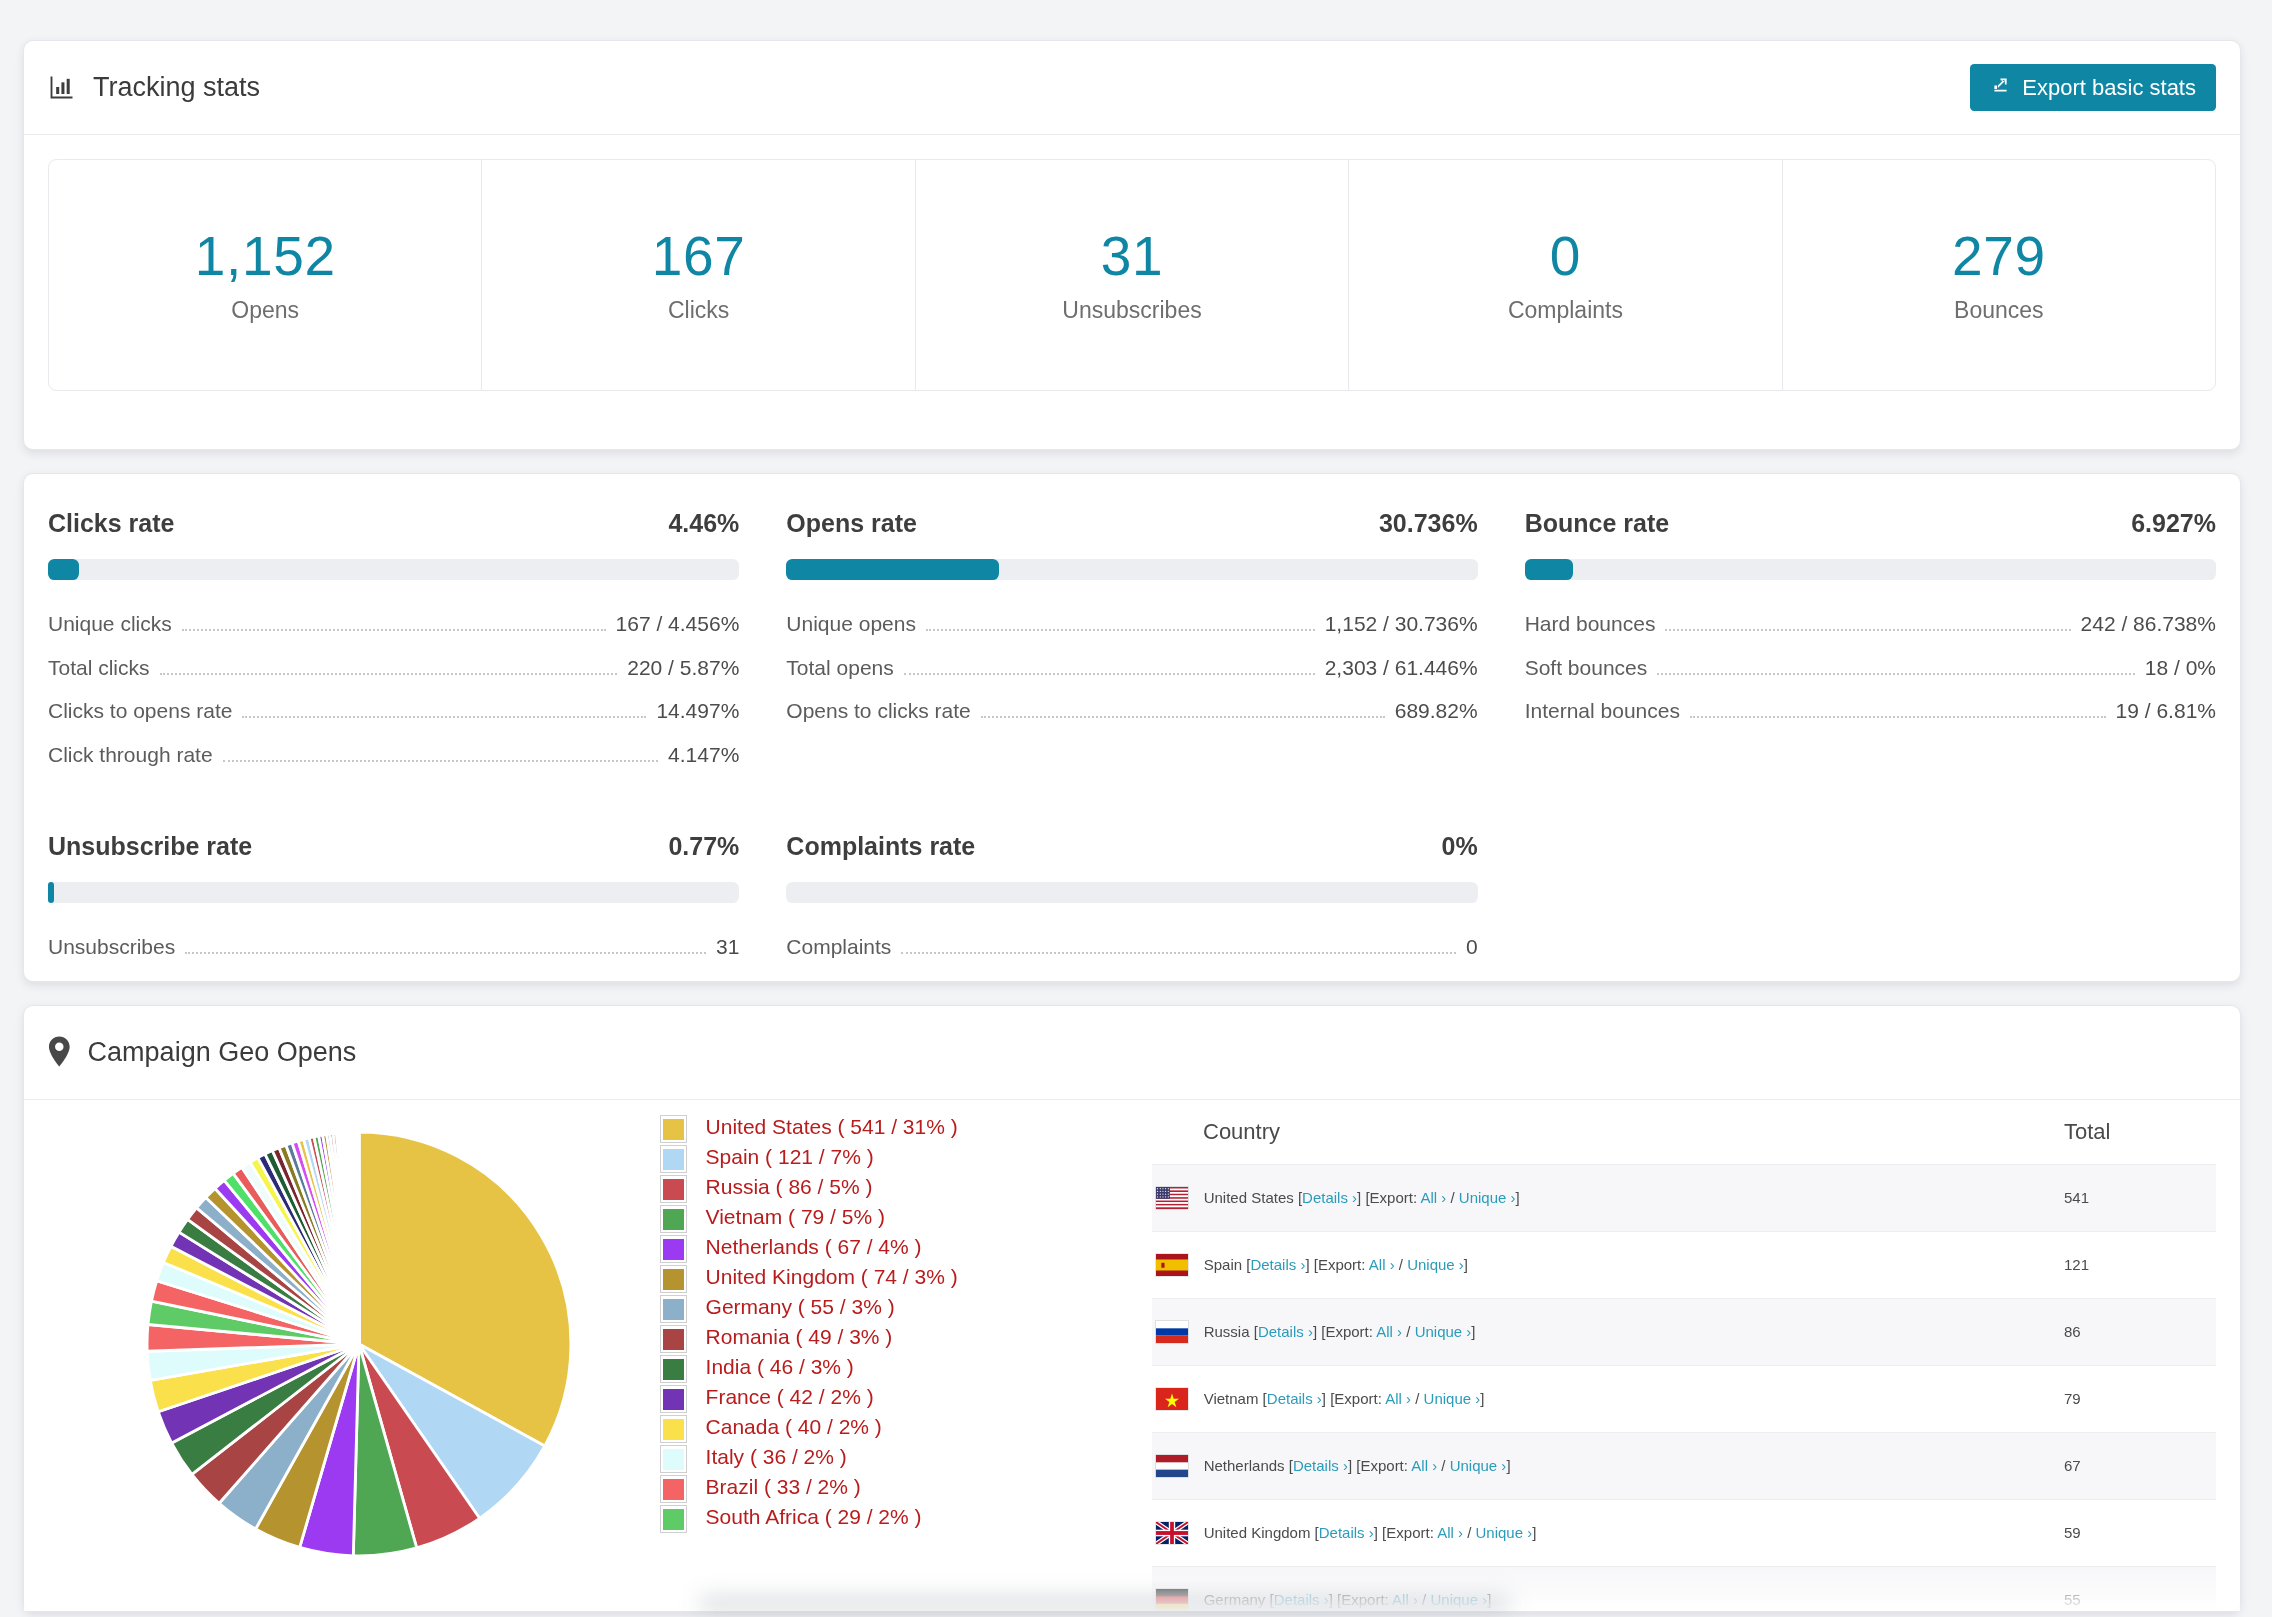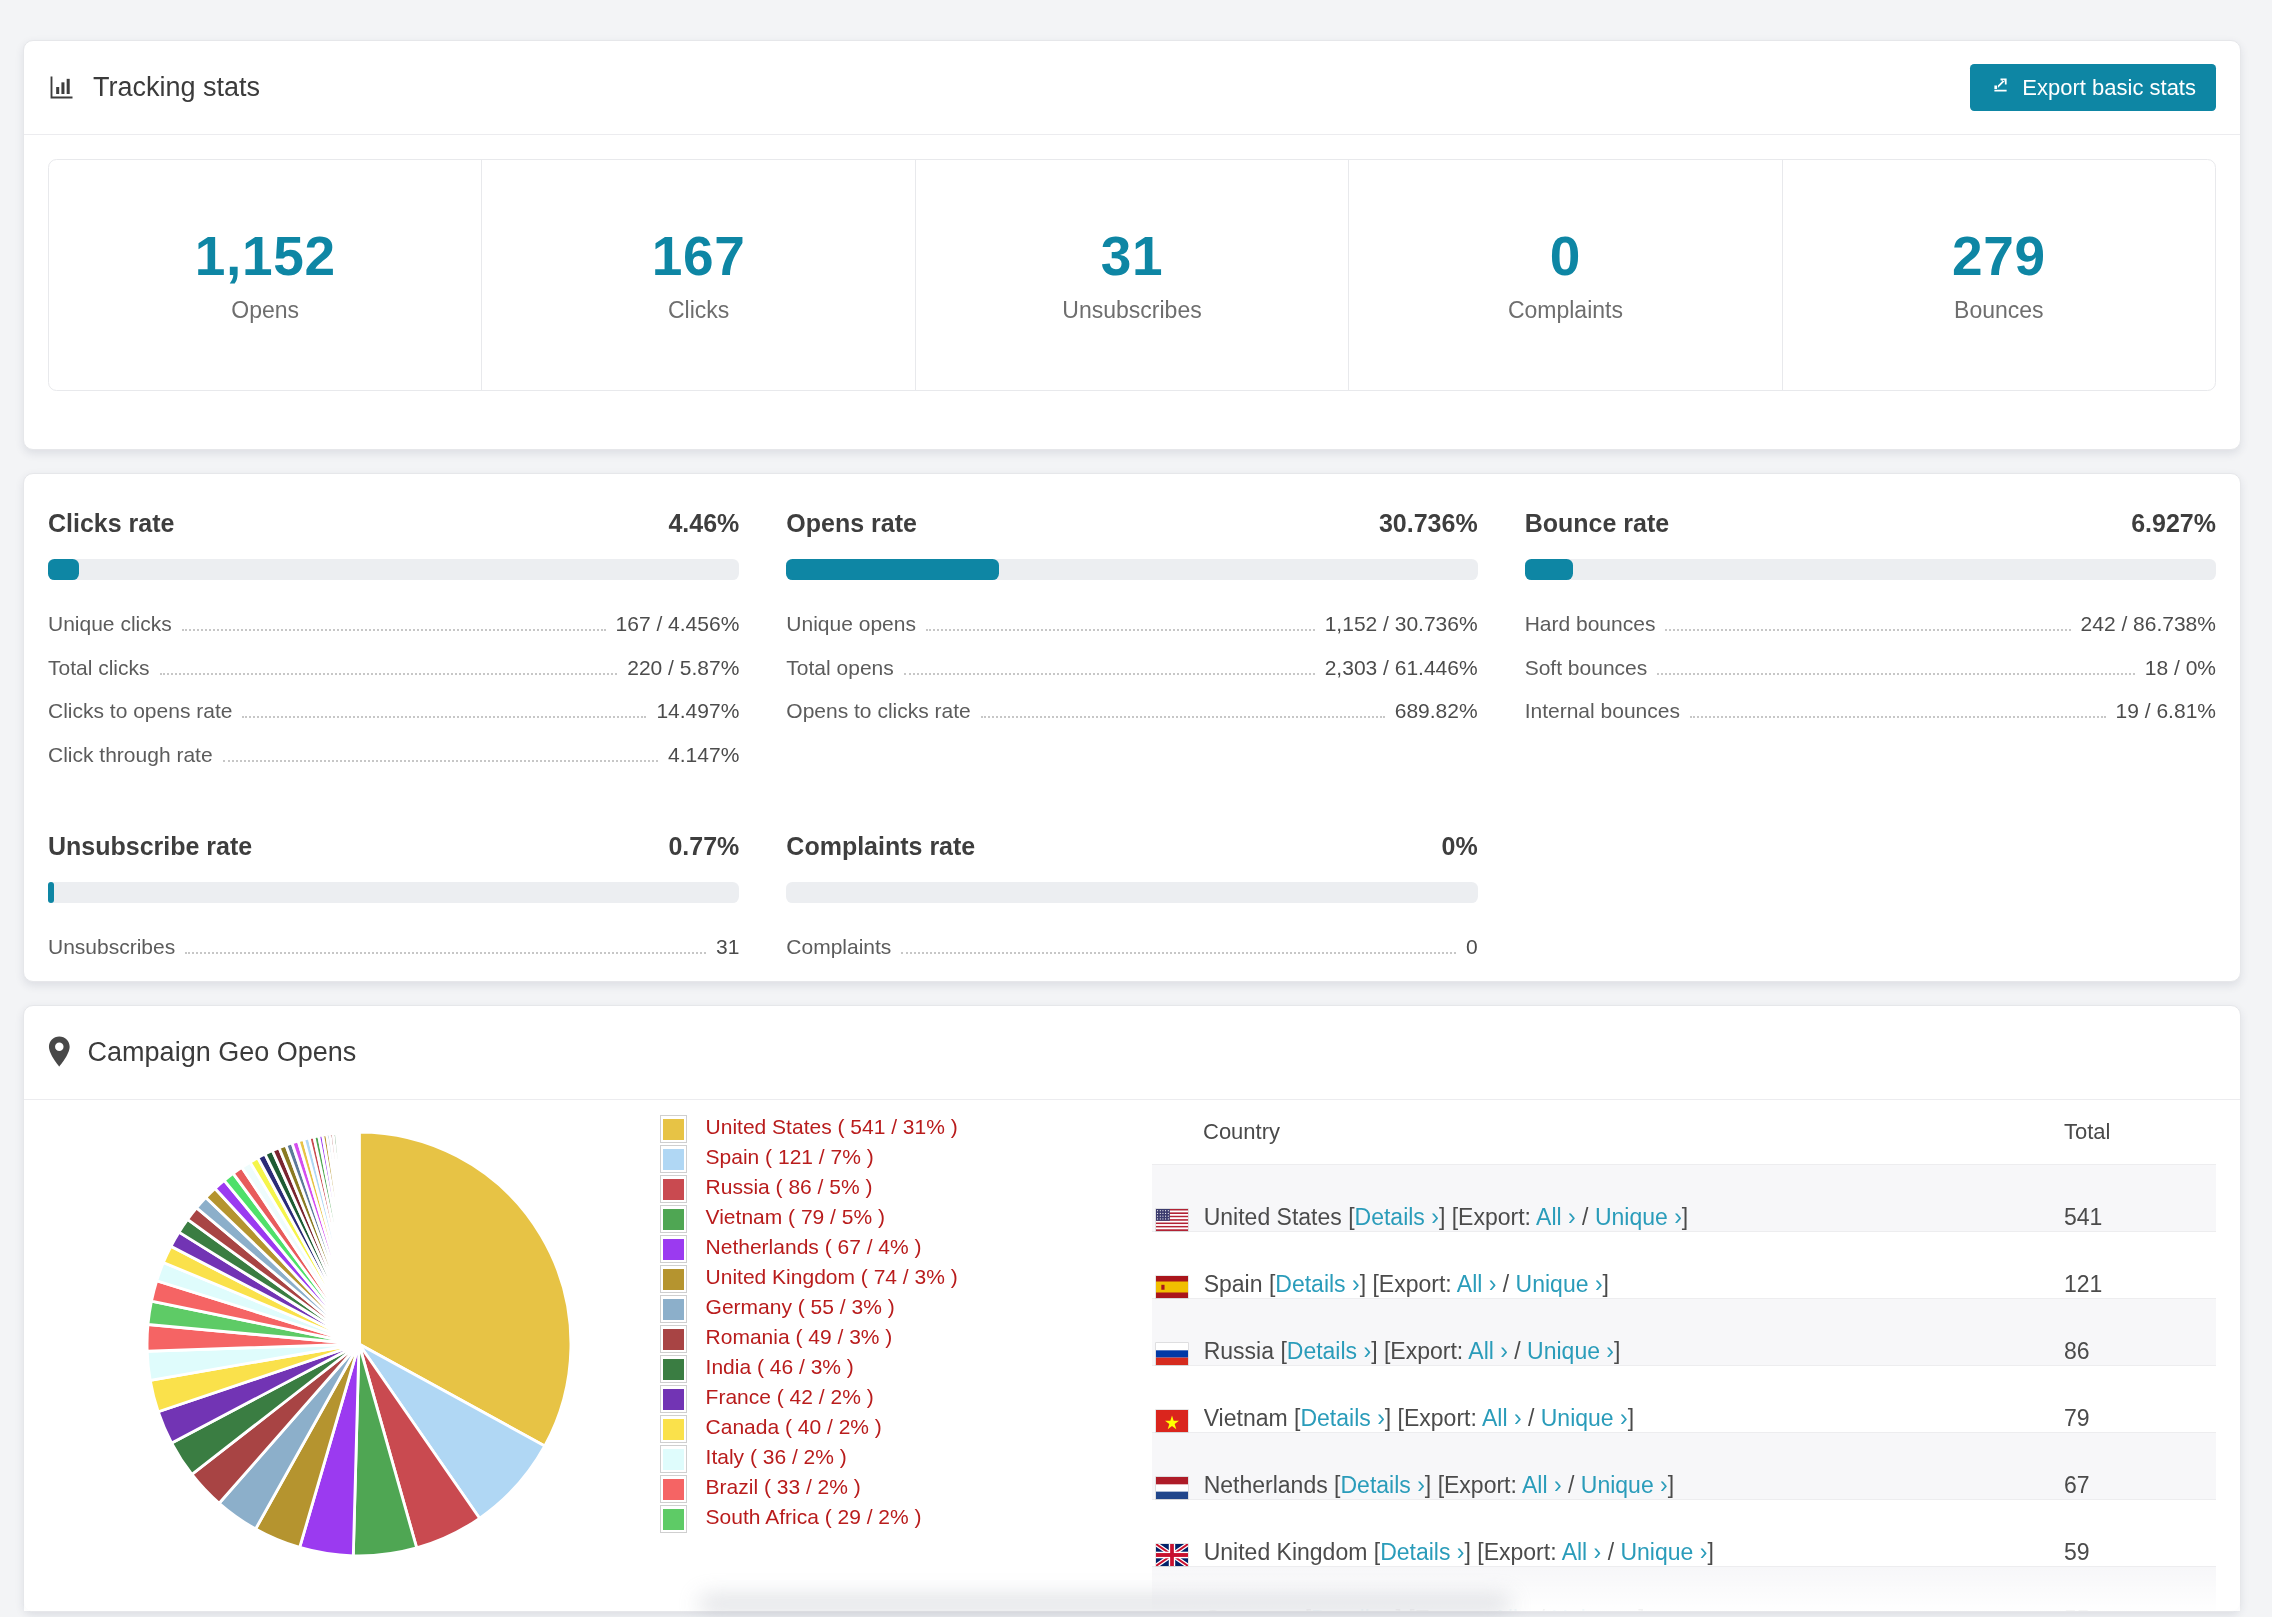--- a/index.html
+++ b/index.html
@@ -16,21 +16,21 @@
   .card-title{font-size:27px;color:#3b3b3b;margin-left:17px}
   .head-spacer{flex:1}
   .export-btn{
     display:flex;align-items:center;gap:11.3px;background:#0e86a4;color:#fff;border:none;
     border-radius:4.2px;height:47px;padding:0 20px;font-size:22px;font-family:inherit;cursor:pointer;
   }
   
   .stats-box{margin:24px 24px 58px;border:1.4px solid #e8e9ec;border-radius:8.5px;display:flex}
   .stat-cell{flex:1;text-align:center;padding:64px 0 66px}
   .stat-cell + .stat-cell{border-left:1.4px solid #e8e9ec}
-  .stat-num{font-size:55px;font-weight:700;color:#0e86a4;letter-spacing:0.7px}
+  .stat-num{font-size:55px;font-weight:400;color:#0e86a4;letter-spacing:0.7px}
   .stat-label{font-size:23px;color:#6e6e6e;margin-top:9px}
   
   .rates{display:grid;grid-template-columns:1fr 1fr 1fr;column-gap:47px;row-gap:65px;padding:35px 24px 21px}
   .rate-title{display:flex;align-items:center;font-size:25px;font-weight:700;color:#3e3e3e}
   .rate-title .rt-spacer{flex:1}
   .rate-bar{height:21px;background:#eceef1;border-radius:6.4px;margin:21px 0 32px;position:relative}
   .rate-fill{height:21px;background:#0e86a4;border-radius:6.4px}
   .rate-row{display:flex;align-items:baseline;font-size:21px;color:#5c5c5c;margin-top:19px}
   .leader{flex:1;border-bottom:2.1px dotted #c7c7c7;margin:0 10px 5.6px}
   .rate-val{color:#4c4c4c;white-space:nowrap}
@@ -38,21 +38,21 @@
   .geo-body{display:flex;align-items:flex-start;padding:0 24px;height:511px;overflow:hidden;position:relative}
   .pie-wrap{margin:25.4px 0 0 92px;flex:none}
   .legend{margin:15.5px 0 0 82px;flex:none;width:438px}
   .legend-item{display:flex;align-items:flex-start;height:30px;font-size:21px;color:#b91c1c;white-space:nowrap}
   .swatch{width:21px;height:21px;border:1.4px solid #cfcfcf;padding:2.1px;margin-right:18.4px;background:#fff;flex:none}
   .swatch > div{width:100%;height:100%}
   .geo-table{flex:1;margin-left:54px;min-width:0}
   .thead{display:flex;align-items:center;height:64px;font-size:22px;color:#4a4a4a}
   .thead .country-h{margin-left:51px;flex:1}
   .thead .total-h{flex:0 0 152px}
-  .trow{display:flex;align-items:flex-end;height:66px;border-top:1.4px solid #ededef;font-size:23px;color:#4b4b4b}
+  .trow{display:flex;align-items:center;height:66px;border-top:1.4px solid #ededef;font-size:15px;color:#4b4b4b}
   .trow.striped{background:#f7f7f9}
   .flag{width:32px;height:22px;margin-left:4.2px;flex:none;box-shadow:0 0 0 0.7px rgba(0,0,0,.14)}
   .flag svg{display:block;width:100%;height:100%}
   .cname{margin-left:15.5px;flex:1;white-space:nowrap;overflow:hidden}
   .ctotal{flex:0 0 152px}
   a.tlink{color:#2a9cba;text-decoration:none;cursor:pointer}
   .table-fade{position:absolute;left:0;right:0;bottom:0;height:45px;
     background:linear-gradient(to bottom,rgba(255,255,255,0),rgba(255,255,255,.96))}
   .bottom-shadow{position:absolute;left:699px;top:1596px;width:812px;height:15.5px;
     background:#aeb2bb;filter:blur(11.3px);opacity:.45;border-radius:8.5px}

